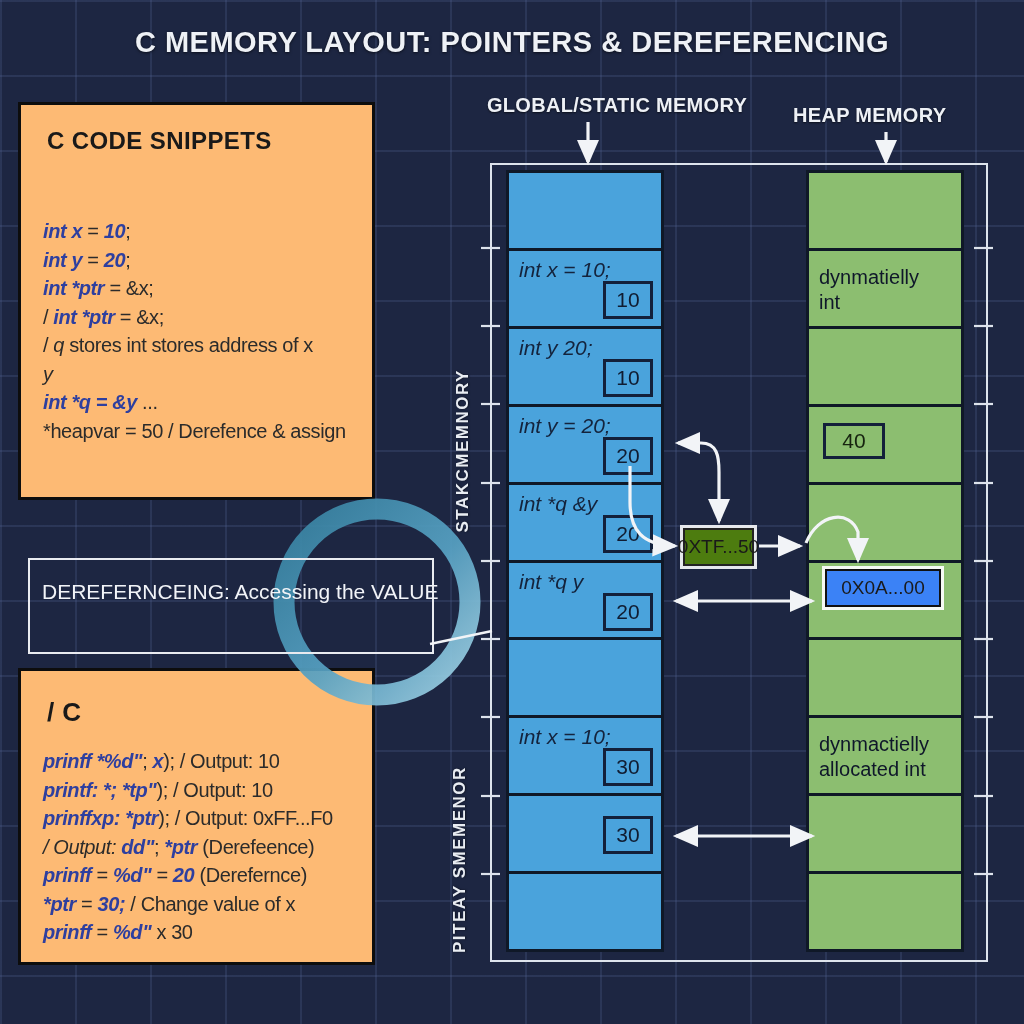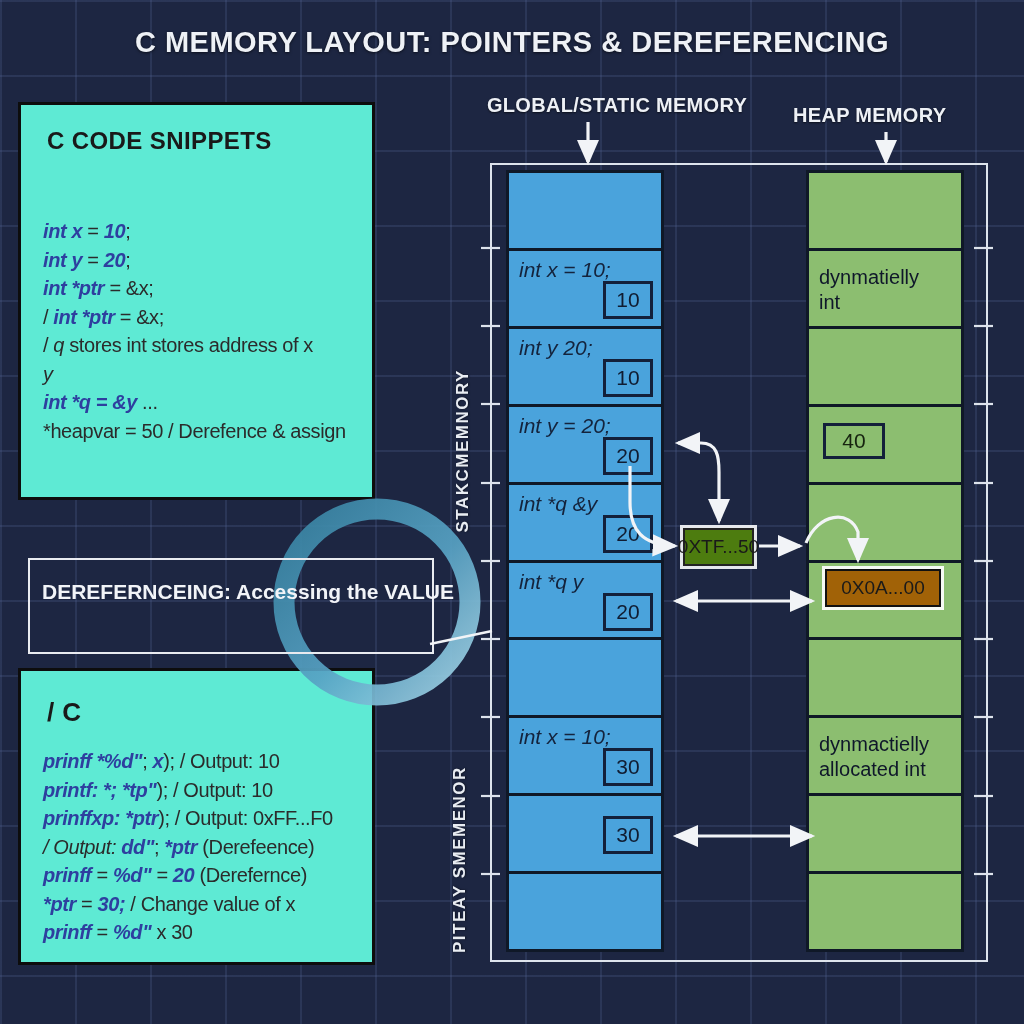--- a/index.html
+++ b/index.html
@@ -10,58 +10,58 @@
          linear-gradient(to right, rgba(90,110,160,0.22) 2px, transparent 2px),
          linear-gradient(to bottom, rgba(90,110,160,0.22) 2px, transparent 2px);
        background-size:75px 75px;}
   .abs{position:absolute;}
 
   
   #main-title{left:0;top:26px;width:1024px;text-align:center;color:#eef1f6;
     font-size:29px;font-weight:bold;letter-spacing:0.5px;text-shadow:0 1px 3px rgba(0,0,0,.6);z-index:2;}
 
   
-  .white-panel{background:#5eead4;border:3px solid #0d0d0d;z-index:4;box-sizing:border-box;padding-left:20px;}
+  .white-panel{background:#fdba74;border:3px solid #0d0d0d;z-index:4;box-sizing:border-box;padding-left:20px;}
   #code-panel{left:18px;top:102px;width:357px;height:398px;}
   #printf-panel{left:18px;top:668px;width:357px;height:297px;}
   .panel-title{color:#191919;font-weight:600;letter-spacing:0.4px;}
   #code-panel .panel-title{position:absolute;left:26px;top:22px;font-size:24px;}
   #printf-panel .panel-title{position:absolute;left:26px;top:26px;font-size:26px;}
   .code-block{position:absolute;left:22px;right:4px;}
   #code-panel .code-block{top:112px;}
   #printf-panel .code-block{top:76px;}
   .code-line{font-size:20px;line-height:28.5px;white-space:nowrap;letter-spacing:-0.4px;color:#262626;}
   .seg-b{color:#2e3f9f;font-weight:bold;font-style:italic;}
   .seg-d{color:#2b2b2b;}
   .seg-di{color:#2b2b2b;font-style:italic;}
 
   
   #deref-box{left:28px;top:558px;width:402px;height:92px;border:2px solid #e9ebf0;z-index:6;color:#f2f4f8;}
-  #deref-line1{position:absolute;left:12px;top:20px;font-size:21px;font-weight:bold;white-space:nowrap;}
+  #deref-line1{position:absolute;left:12px;top:20px;font-size:21px;font-weight:normal;white-space:nowrap;}
   #deref-line2{position:absolute;left:24px;top:46px;font-size:21px;font-weight:bold;white-space:nowrap;}
   #deref-ptr{font-family:"Liberation Mono",monospace;font-style:italic;font-weight:bold;
     font-size:26px;color:#5fae8c;margin-left:14px;text-shadow:0 0 2px rgba(20,60,40,.5);}
 
   
   #outer-rect{left:490px;top:163px;width:494px;height:795px;border:2px solid #dde3ec;z-index:3;}
   .mem-column{position:absolute;top:170px;width:158px;height:782px;border:3px solid #0f1827;
     box-sizing:border-box;display:flex;flex-direction:column;z-index:4;}
   #stack-column{left:506px;background:#4aa3dc;}
   #heap-column{left:806px;background:#8cbe70;}
   .mem-cell{flex:1;position:relative;border-bottom:3px solid #0f1827;}
   .mem-cell:last-child{border-bottom:none;}
   .cell-label{position:absolute;left:10px;top:6px;font-size:21px;color:#14233c;white-space:pre-line;line-height:25px;}
   #stack-column .cell-label{font-style:italic;}
   #heap-column .cell-label{color:#0f172a;top:14px;font-size:20px;}
   .vbox{position:absolute;display:flex;align-items:center;justify-content:center;
     box-sizing:border-box;font-size:21px;color:#101c31;}
   .vbox.stack{right:8px;top:30px;width:50px;height:38px;border:3px solid #13203a;}
   .vbox.stack.center{top:20px;}
   .vbox.green{left:14px;top:16px;width:62px;height:36px;border:3px solid #13203a;color:#16230f;}
-  .vbox.white{left:16px;top:6px;width:116px;height:38px;border:2px solid #111;background:#a16207;
+  .vbox.white{left:16px;top:6px;width:116px;height:38px;border:2px solid #111;background:#3b82f6;
     box-shadow:0 0 0 3px rgba(255,255,255,.92);font-size:19px;color:#1a1a1a;}
 
   
   #mid-pointer-box{left:683px;top:528px;width:71px;height:38px;background:#4d7c0f;border:2px solid #222;
     box-shadow:0 0 0 3px rgba(240,242,246,.95);z-index:6;display:flex;align-items:center;justify-content:center;
     font-size:19px;color:#1a1a1a;box-sizing:border-box;}
 
   
   .mem-header{position:absolute;color:#eef1f6;font-size:20px;font-weight:bold;letter-spacing:0.3px;
     text-shadow:0 1px 2px rgba(0,0,0,.6);z-index:5;white-space:nowrap;}

